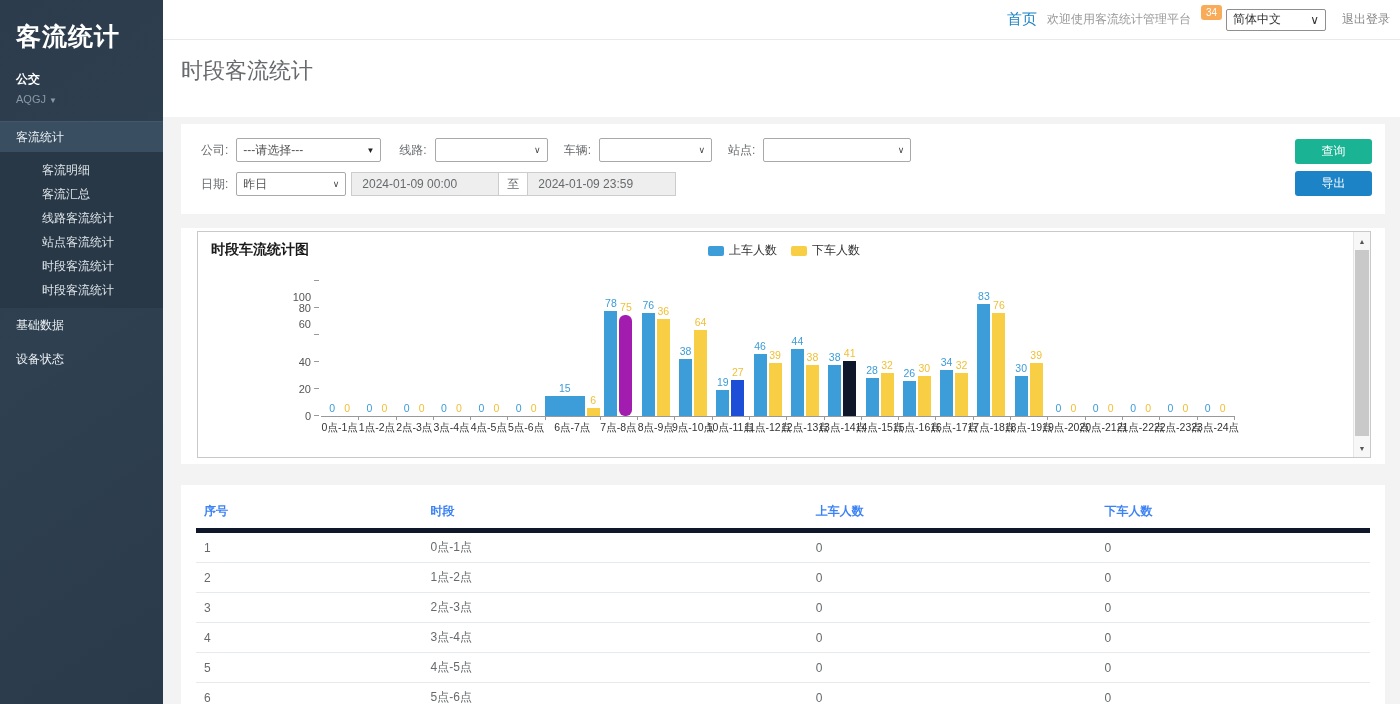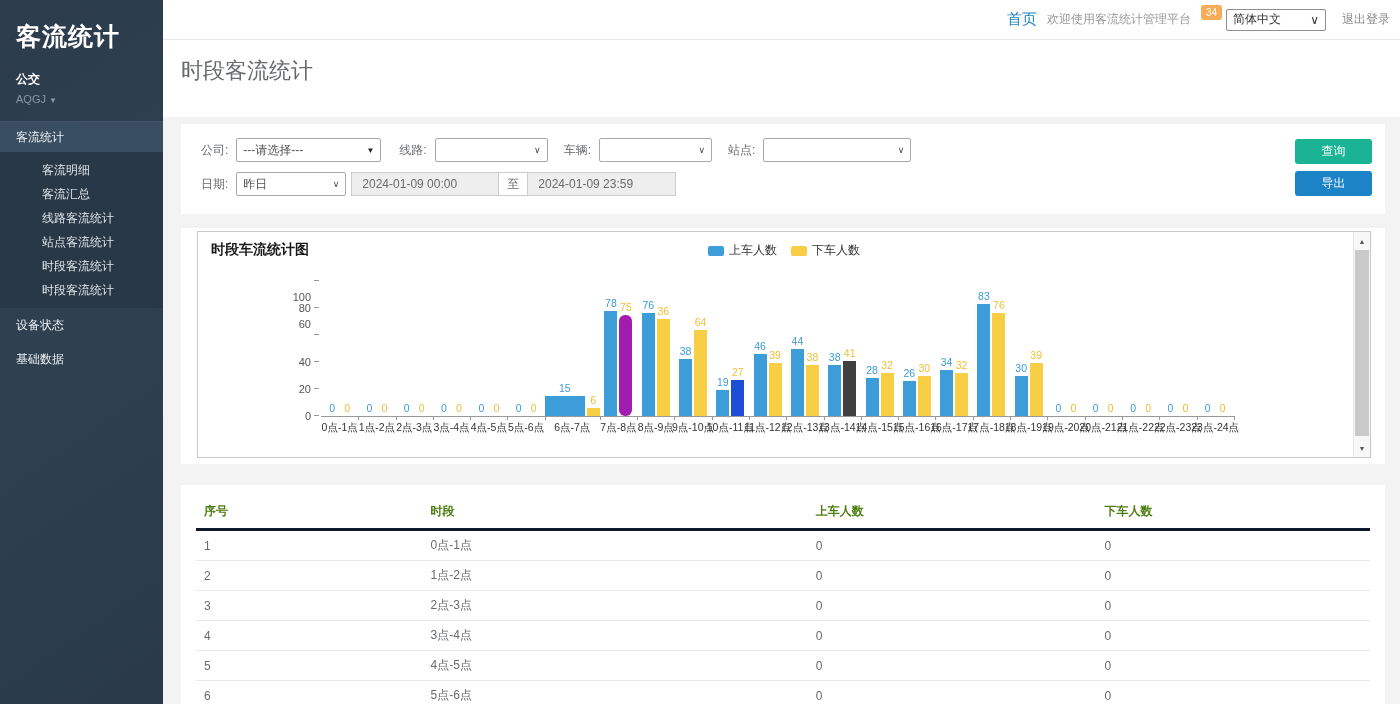--- a/index.html
+++ b/index.html
@@ -98,22 +98,22 @@
     background:#f7f7f7; border-left:1px solid #e6e6e6; }
   .vscroll .arrow { position:absolute; left:0; width:16px; height:16px; color:#555;
     font-size:7px; display:flex; align-items:center; justify-content:center; cursor:pointer; }
   .arrow-up { top:1px; } .arrow-down { bottom:1px; }
   .thumb { position:absolute; left:1px; width:14px; top:18px; height:186px;
     background:#c9c9c9; cursor:pointer; }
 
   
   .table-panel { margin-top:21px; padding:10px 15px; height:300px; }
   table { width:100%; border-collapse:collapse; }
-  th { text-align:left; font-size:12px; color:#4d7c0f; font-weight:bold;
-    padding:8px 8px; border-bottom:3px solid #0f172a; }
+  th { text-align:left; font-size:12px; color:#3b82f6; font-weight:bold;
+    padding:8px 8px; border-bottom:5px solid #0f172a; }
   td { font-size:12px; color:#676a6c; padding:6px 8px; height:26px;
     border-bottom:1px solid #e7eaec; }
   .c1 { width:19.3%; } .c2 { width:32.8%; } .c3 { width:24.6%; } .c4 { width:23.3%; }
 </style>
 </head>
 <body>
 
 <div class="sidebar">
   <div class="logo-area">
     <div class="logo">客流统计</div>
@@ -125,22 +125,22 @@
   <div class="menu" id="sidebar-menu">
       <div class="menu-parent active">客流统计</div>
       <div class="submenu">
         <div class="submenu-item">客流明细</div>
         <div class="submenu-item">客流汇总</div>
         <div class="submenu-item">线路客流统计</div>
         <div class="submenu-item">站点客流统计</div>
         <div class="submenu-item">时段客流统计</div>
         <div class="submenu-item">时段客流统计</div>
       </div>
+      <div class="menu-root">基础数据</div>
       <div class="menu-root">设备状态</div>
-      <div class="menu-root">基础数据</div>
     </div>
 </div>
 
 <div class="main">
 
   <div class="topbar">
     <div class="topbar-right">
       <span class="home-link">首页</span>
       <span class="welcome">欢迎使用客流统计管理平台</span>
       <span class="badge">34</span>
@@ -322,21 +322,21 @@
               </div>
               <div class="bar" style="height: 51.3px; background: rgb(248, 206, 69);">
                 <span class="val" style="color: rgb(240, 191, 53);">38</span>
               </div>
               <span class="xlabel">12点-13点</span>
             </div>
             <div class="group">
               <div class="bar" style="height: 51.3px; background: rgb(61, 157, 216);">
                 <span class="val" style="color: rgb(60, 156, 215);">38</span>
               </div>
-              <div class="bar" style="height: 55.35px; background: #404040;">
+              <div class="bar" style="height: 55.35px; background: #0f172a;">
                 <span class="val" style="color: rgb(240, 191, 53);">41</span>
               </div>
               <span class="xlabel">13点-14点</span>
             </div>
             <div class="group">
               <div class="bar" style="height: 37.8px; background: rgb(61, 157, 216);">
                 <span class="val" style="color: rgb(60, 156, 215);">28</span>
               </div>
               <div class="bar" style="height: 43.2px; background: rgb(248, 206, 69);">
                 <span class="val" style="color: rgb(240, 191, 53);">32</span>

